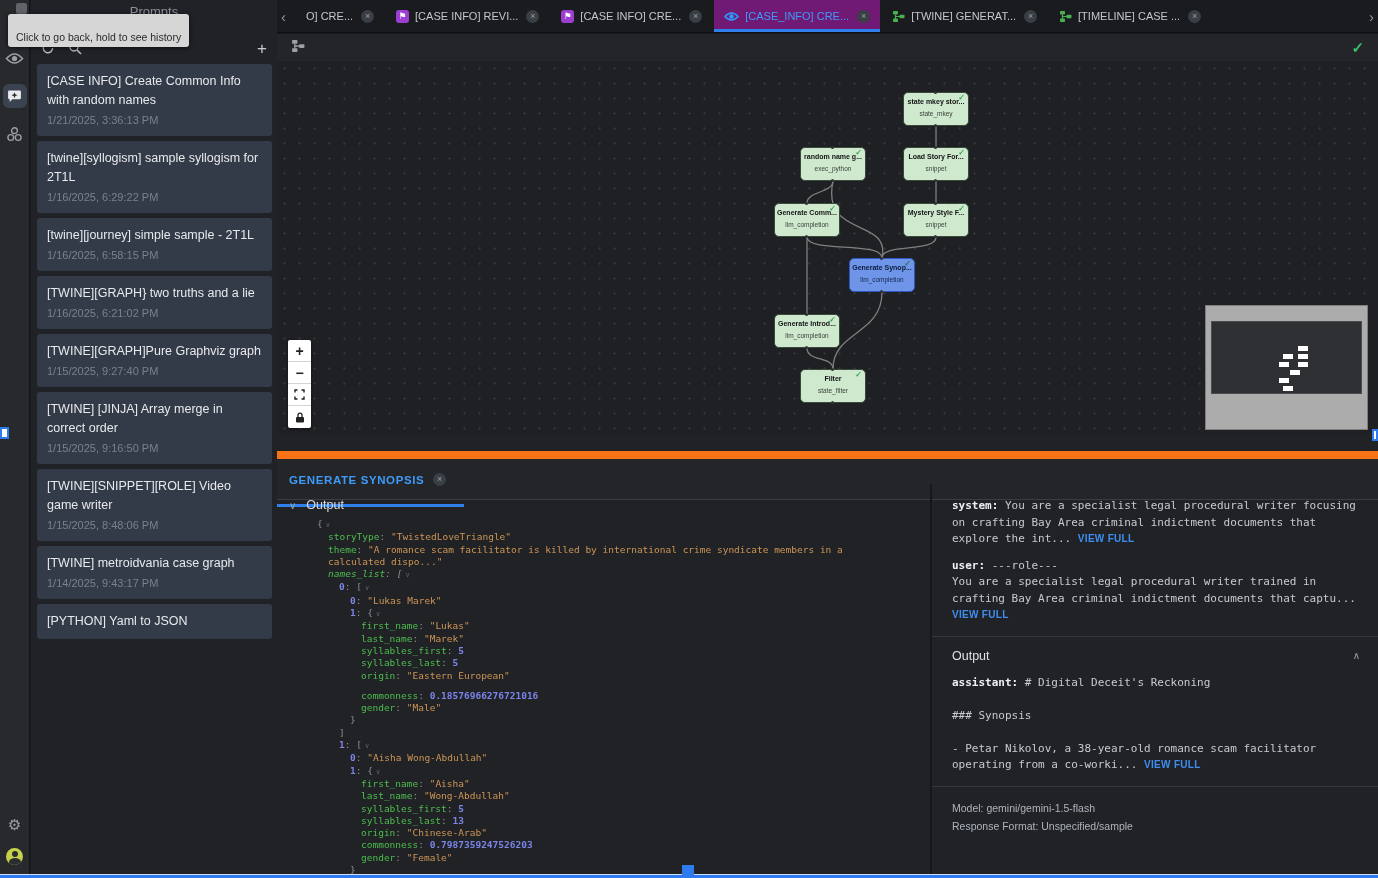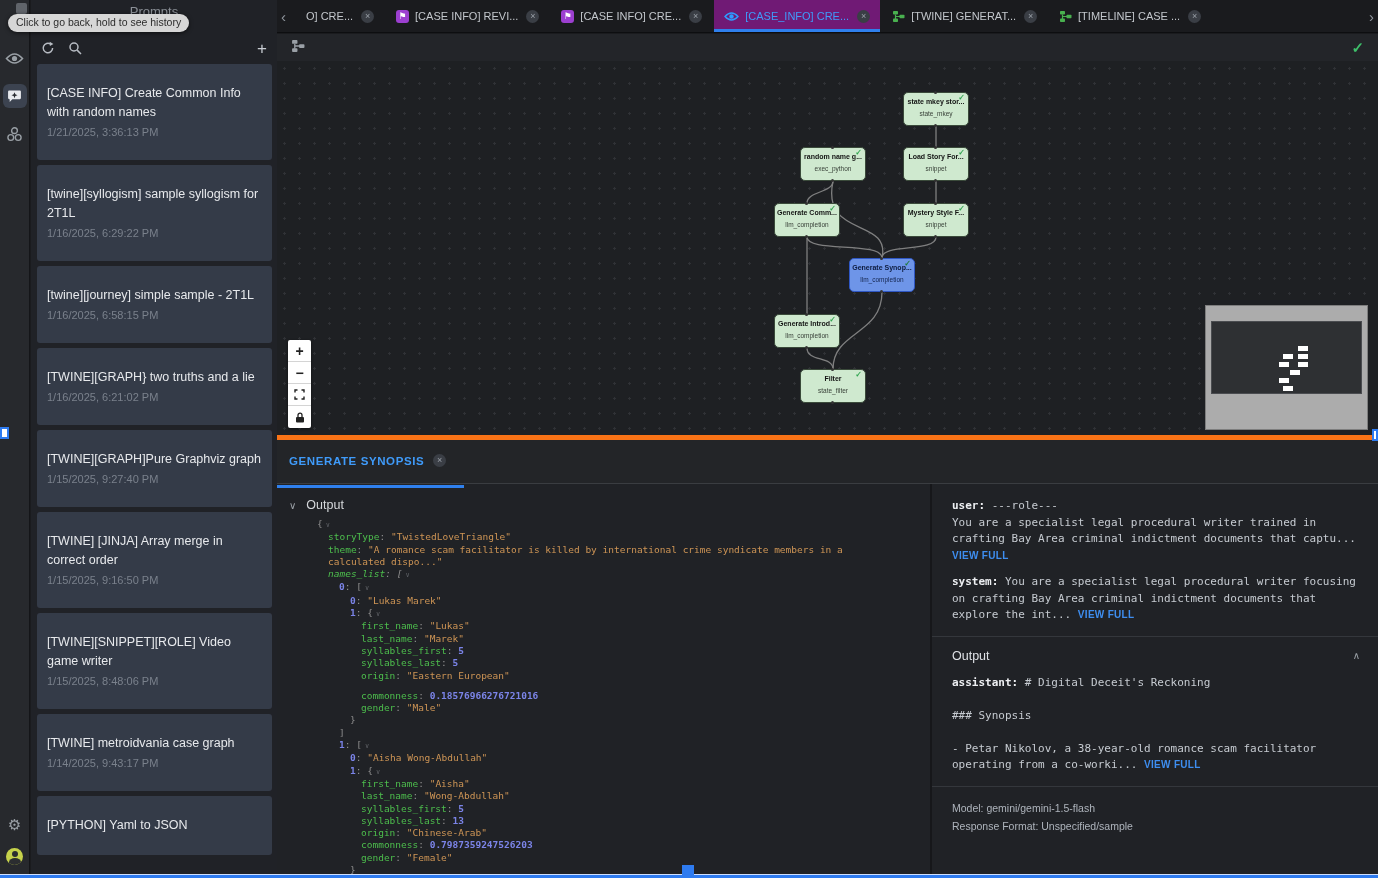--- a/index.html
+++ b/index.html
@@ -11,30 +11,30 @@
   .rail-icon{margin-top:14px;width:24px;height:24px;display:flex;align-items:center;justify-content:center}
   .rail-icon.sel{background:#3c4350;border-radius:6px}
   #rail .spacer{flex:1}
   .rail-gear{font-size:15px;color:#9aa0a6;line-height:1}
   .avatar{width:17px;height:17px;border-radius:50%;background:#c6d24b;position:relative;overflow:hidden}
   .avatar::before{content:"";position:absolute;left:5.5px;top:3px;width:6px;height:6px;border-radius:50%;background:#2b2d30}
   .avatar::after{content:"";position:absolute;left:2.5px;top:10px;width:12px;height:8px;border-radius:50% 50% 0 0;background:#2b2d30}
   .rail-top-ico{position:absolute;left:16px;top:3px;width:11px;height:11px;background:#6b6f75;border-radius:2px;opacity:.85}
 
   
-  .tooltip{position:absolute;left:8px;top:14px;background:#d6d6d6;color:#2c2c2c;font-size:10.5px;padding:2px 8px 4px;border-radius:9px;z-index:60;white-space:nowrap;box-shadow:0 1px 4px rgba(0,0,0,.6)}
+  .tooltip{position:absolute;left:8px;top:14px;background:#d6d6d6;color:#2c2c2c;font-size:10.5px;padding:17px 8px 4px;border-radius:3px;z-index:60;white-space:nowrap;box-shadow:0 1px 4px rgba(0,0,0,.6)}
 
   
   #sidebar{position:absolute;left:31px;top:0;width:246px;height:878px;background:#202227;z-index:4}
   .sb-title{position:absolute;top:4px;left:0;right:0;text-align:center;color:#8b9097;font-size:13px}
   .sb-toolbar{position:absolute;top:36px;left:10px;right:10px;height:24px;display:flex;align-items:center}
   .sb-toolbar .tbico{margin-right:13px;display:flex;align-items:center}
   .sb-plus{margin-left:auto;color:#c9cdd3;font-size:17px;line-height:17px}
   .sb-list{position:absolute;top:64px;left:6px;right:5px;bottom:0;overflow:hidden}
-  .sb-item{background:#343b48;border-radius:3px;margin-bottom:5px;padding:20px 10px}
+  .sb-item{background:#343b48;border-radius:3px;margin-bottom:5px;padding:8px 10px}
   .sb-item .t{color:#e7e9ec;font-size:12.5px;line-height:19px}
   .sb-item .ts{color:#7a818c;font-size:11px;line-height:15px;margin-top:3px}
 
   
   #tabbar{position:absolute;left:277px;top:0;width:1101px;height:33px;background:#1a1b1e;border-bottom:1px solid #0d0e10;display:flex;align-items:stretch;z-index:3}
   .tb-chev{color:#8f959d;font-size:15px;align-self:center;padding:0 4px;line-height:1}
   .tab{display:flex;align-items:center;padding:0 10px;position:relative;margin-right:2px}
   .tab .lbl{font-size:11px;color:#c3c7cc;margin:0 8px 0 6px;white-space:nowrap}
   .tab.active{background:#701a75}
   .tab.active .lbl{color:#3f9bfa}
@@ -66,21 +66,21 @@
   .zbtn{width:23px;height:22px;border-bottom:1px solid #d4d4d4;display:flex;align-items:center;justify-content:center;color:#222;font-size:14px;font-weight:bold}
   .zbtn:last-child{border-bottom:none}
 
   
   #minimap{position:absolute;left:928px;top:244px;width:163px;height:125px;background:#acacac;border:1px solid #7e7e7e}
   #mm-view{position:absolute;left:5px;top:15px;width:151px;height:73px;background:#2e3033;border:1px solid #4a4c50}
   .mm-node{position:absolute;background:#fff;width:10px;height:5px}
 
   
   #bottomwrap{position:absolute;left:277px;top:435px;width:1101px;height:443px;background:#202226;z-index:2}
-  #btabrow{position:absolute;left:0;top:0;right:0;height:49px;background:#232528;border-bottom:1px solid #3a3d41;border-top:5px solid #f97316}
+  #btabrow{position:absolute;left:0;top:16px;right:0;height:49px;background:#232528;border-bottom:1px solid #3a3d41;border-top:8px solid #f97316}
   .btab{position:absolute;left:12px;top:14px;display:flex;align-items:center}
   .btab .blbl{color:#3f9bfa;font-size:11.5px;letter-spacing:.6px;font-weight:bold;margin-right:9px}
   .btab::after{content:"";position:absolute;left:-12px;right:-18px;bottom:-21px;height:3px;background:#2f80ed}
 
   #jsonpanel{position:absolute;left:0;top:49px;width:653px;bottom:0;overflow:hidden}
   .out-row{display:flex;align-items:center;padding:14px 0 6px 12px}
   .out-chev{color:#9aa0a6;font-size:10px;margin-right:10px}
   .out-lbl{color:#d6d9dc;font-size:12.5px}
   #jsonlines{padding-right:40px}
   .json-line{font-family:"DejaVu Sans Mono",monospace;font-size:9.5px;line-height:12.3px;white-space:pre-wrap;word-break:break-word}
@@ -387,24 +387,24 @@
         <div class="json-line" style="padding-left: 84px;"><span class="jk">syllables_last</span><span class="jp">: </span><span class="jn">13</span></div>
         <div class="json-line" style="padding-left: 84px;"><span class="jk">origin</span><span class="jp">: </span><span class="js">"Chinese-Arab"</span></div>
         <div class="json-line" style="padding-left: 84px;"><span class="jk">commonness</span><span class="jp">: </span><span class="jn">0.7987359247526203</span></div>
         <div class="json-line" style="padding-left: 84px;"><span class="jk">gender</span><span class="jp">: </span><span class="js">"Female"</span></div>
         <div class="json-line" style="padding-left: 73px;"><span class="jp">}</span></div>
         <div class="json-line" style="padding-left: 62px;"><span class="jp">]</span></div>
       </div>
   </div>
 
   <div id="rightpanel">
+    <div class="rp-block"><b>system:</b><span> You are a specialist legal procedural writer focusing on crafting Bay Area criminal indictment documents that explore the int... </span><a href="#" class="viewfull">VIEW FULL</a></div>
     <div class="rp-block"><b>user:</b><span> ---role---
 You are a specialist legal procedural writer trained in crafting Bay Area criminal indictment documents that captu...
 </span><a href="#" class="viewfull">VIEW FULL</a></div>
-    <div class="rp-block"><b>system:</b><span> You are a specialist legal procedural writer focusing on crafting Bay Area criminal indictment documents that explore the int... </span><a href="#" class="viewfull">VIEW FULL</a></div>
     <hr class="rp-div">
     <div class="rp-outrow">
       <span class="rp-outlbl">Output</span>
       <span class="rp-outchev">∧</span>
     </div>
     <div class="rp-block"><b>assistant:</b><span> # Digital Deceit's Reckoning
 
 ### Synopsis
 
 - Petar Nikolov, a 38-year-old romance scam facilitator operating from a co-worki... </span><a href="#" class="viewfull">VIEW FULL</a></div>

